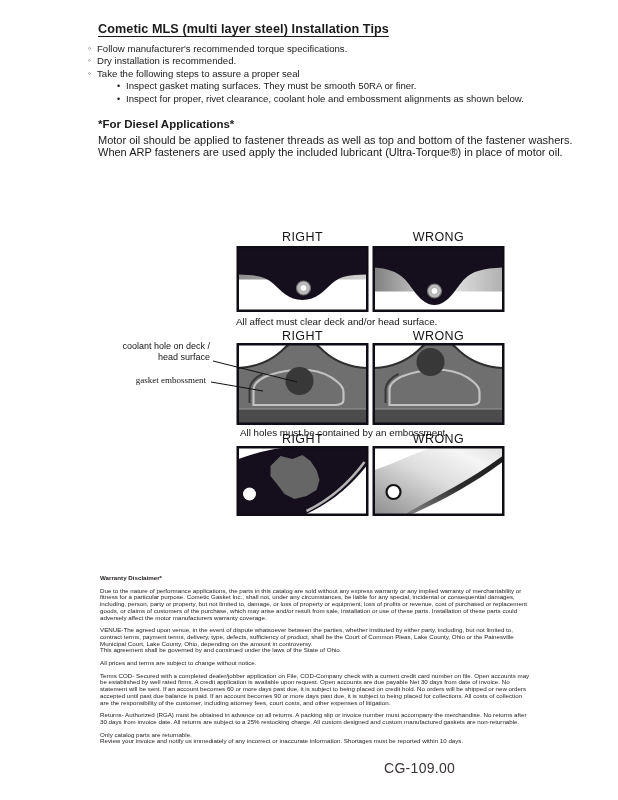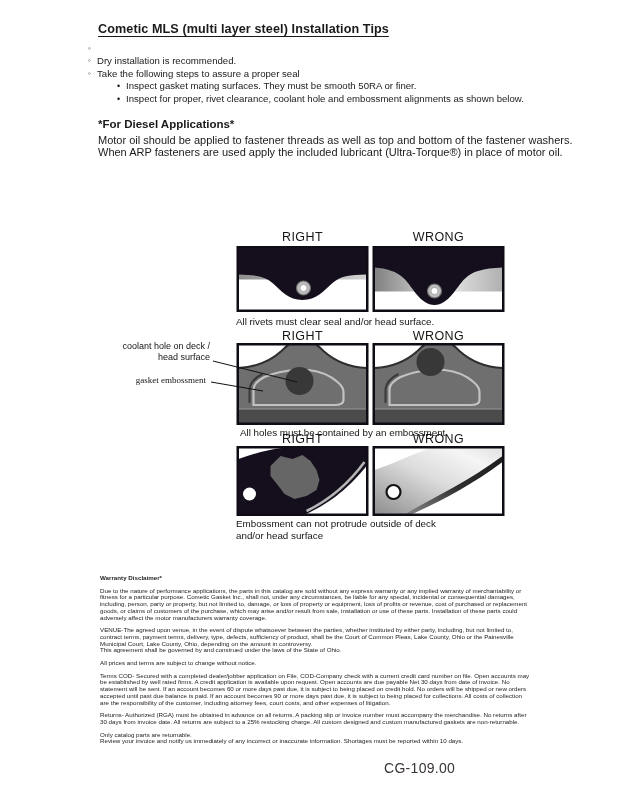--- a/index.html
+++ b/index.html
@@ -44,20 +44,21 @@
 </head>
 <body>
 
 <div id="page">
 
   <div class="abs title">Cometic MLS (multi layer steel) Installation Tips</div>
 
   <div class="abs bullets">
     <div class="bullet">
       <span class="bmark">◦</span>
+      <span>Follow manufacturer's recommended torque specifications.</span>
     </div>
     <div class="bullet">
       <span class="bmark">◦</span>
       <span>Dry installation is recommended.</span>
     </div>
     <div class="bullet">
       <span class="bmark">◦</span>
       <span>Take the following steps to assure a proper seal</span>
     </div>
     <div class="bullet sub">
@@ -105,21 +106,21 @@
       </defs>
       <rect x="0" y="0" width="132" height="66" fill="#ffffff"></rect>
       <rect x="2" y="21" width="128" height="24.5" fill="url(#deck2)"></rect>
       <path d="M2,2 H130 V21.5 C110,22.5 100,25 92,33 C84,41 76,59 62,59 C48,59 40,41 32,33 C24,25 14,22.5 2,21.5 Z" fill="var(--figure_black)"></path>
       <circle cx="62" cy="45" r="7" fill="#bdbdbd" stroke="#6e6e6e" stroke-width="1.2"></circle>
       <circle cx="62" cy="45" r="3.6" fill="#ffffff" stroke="#999999" stroke-width="0.8"></circle>
       <rect x="1.25" y="1.25" width="129.5" height="63.5" fill="none" stroke="#100c16" stroke-width="2.5"></rect>
     </svg>
   </div>
 
-  <div class="abs caption" style="left:236px;top:316px;">All rivets must clear seal and/or head surface.</div>
+  <div class="abs caption" style="left:236px;top:316px;">All affect must clear deck and/or head surface.</div>
 
   <div class="abs figlabel" style="left:236px;top:329px;">RIGHT</div>
   <div class="abs figlabel" style="left:372px;top:329px;">WRONG</div>
 
   <div class="abs ann" style="right:408px;top:341px;width:110px;">coolant hole on
 deck / head surface</div>
   <div class="abs ann" style="right:412px;top:375px;width:110px;font-family:Liberation Serif, serif;">gasket embossment</div>
 
   <div class="abs figbox" style="left:236px;top:343px;">
     <svg width="133" height="82" viewBox="0 0 132 82">
@@ -186,22 +187,20 @@
         </linearGradient>
       </defs>
       <rect x="0" y="0" width="132" height="70" fill="#ffffff"></rect>
       <path d="M2,24 C20,18 40,8 58,2 L130,2 L130,10 C95,36 60,52 32,68 L2,68 Z" fill="url(#band3)"></path>
       <path d="M32,68 C60,52 95,36 130,10 L130,16 C98,40 66,56 40,68 Z" fill="url(#sliver3)"></path>
       <circle cx="21" cy="46" r="7" fill="#ffffff" stroke="#141414" stroke-width="2.2"></circle>
       <rect x="1.25" y="1.25" width="129.5" height="67.5" fill="none" stroke="#100c16" stroke-width="2.5"></rect>
     </svg>
   </div>
 
-  <div class="abs caption" style="left:236px;top:518px;">Embossment can not protrude outside of deck
-and/or head surface</div>
 
   <div class="abs legal">
     <p class="lh">Warranty Disclaimer*</p>
     <p>Due to the nature of performance applications, the parts in this catalog are sold without any express warranty or any implied warranty of merchantability or
 fitness for a particular purpose.  Cometic Gasket Inc., shall not, under any circumstances, be liable for any special, incidental or consequential damages,
 including, person, party or property, but not limited to, damage, or loss of property or equipment, loss of profits or revenue, cost of purchased or replacement
 goods, or claims of customers of the purchase, which may arise and/or result from sale, installation or use of these parts.  Installation of these parts could
 adversely affect the motor manufacturers warranty coverage.</p>
     <p>VENUE-The agreed upon venue, in the event of dispute whatsoever between the parties, whether instituted by either party, including, but not limited to,
 contract terms, payment terms, delivery, type, defects, sufficiency of product, shall be the Court of Common Pleas, Lake County, Ohio or the Painesville

